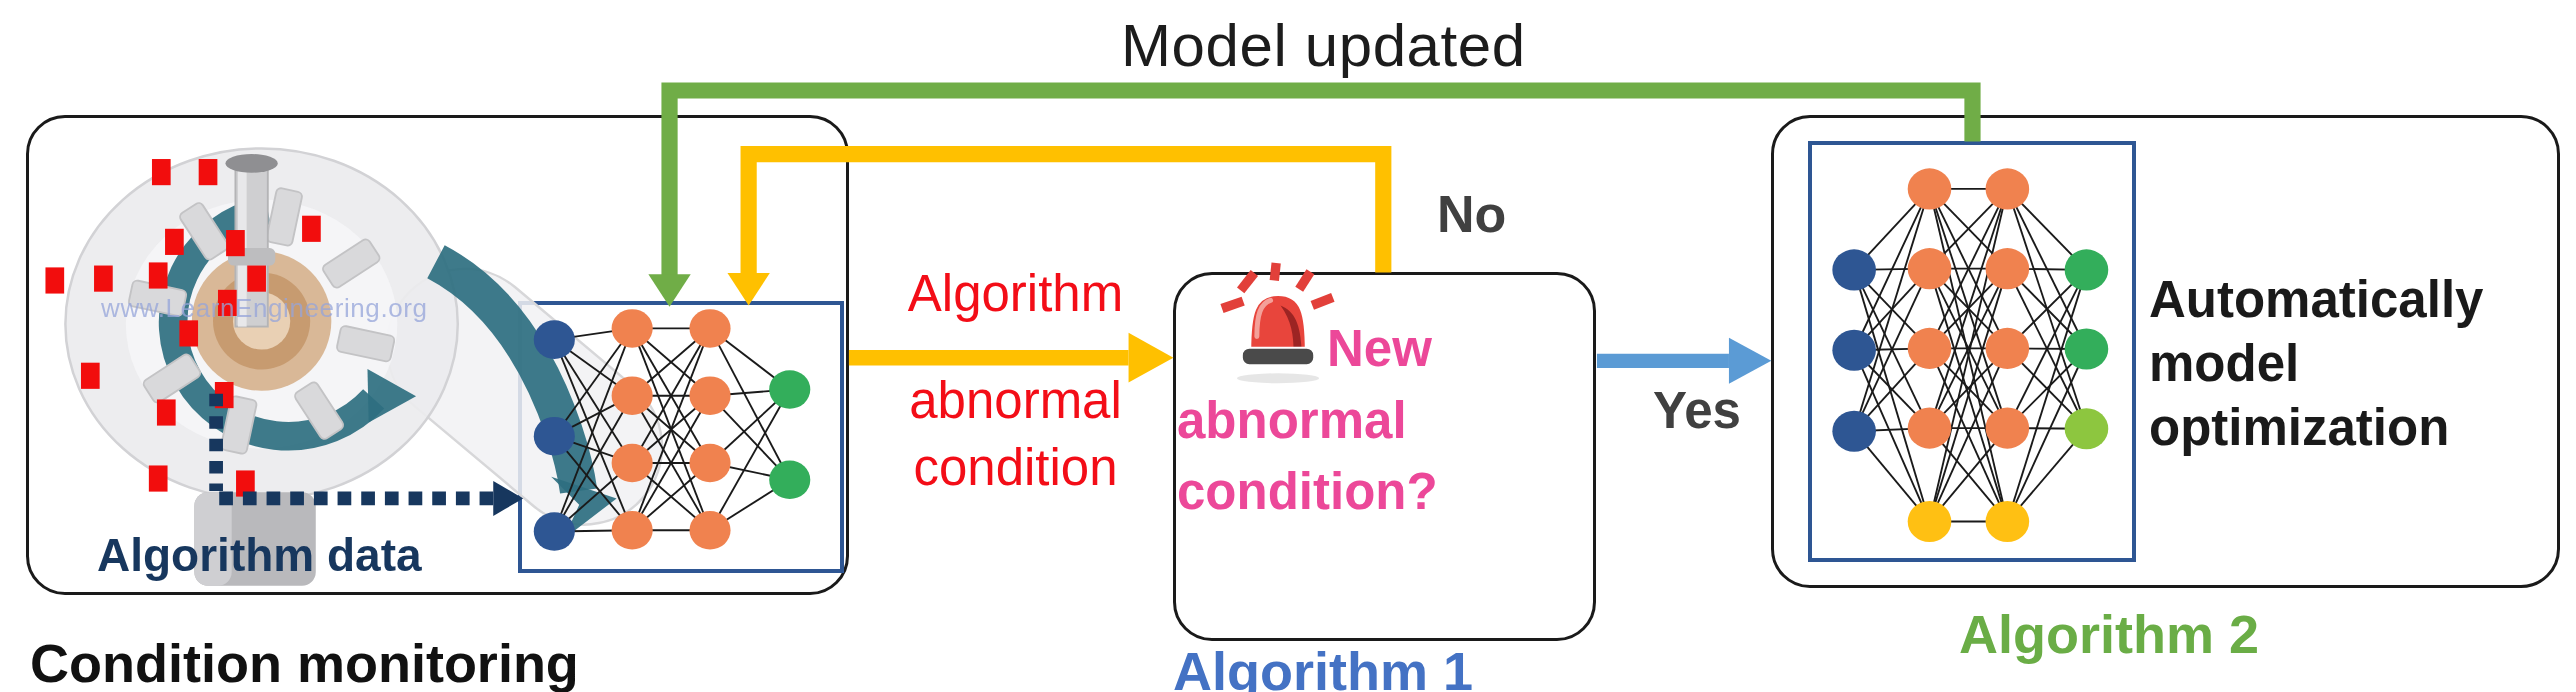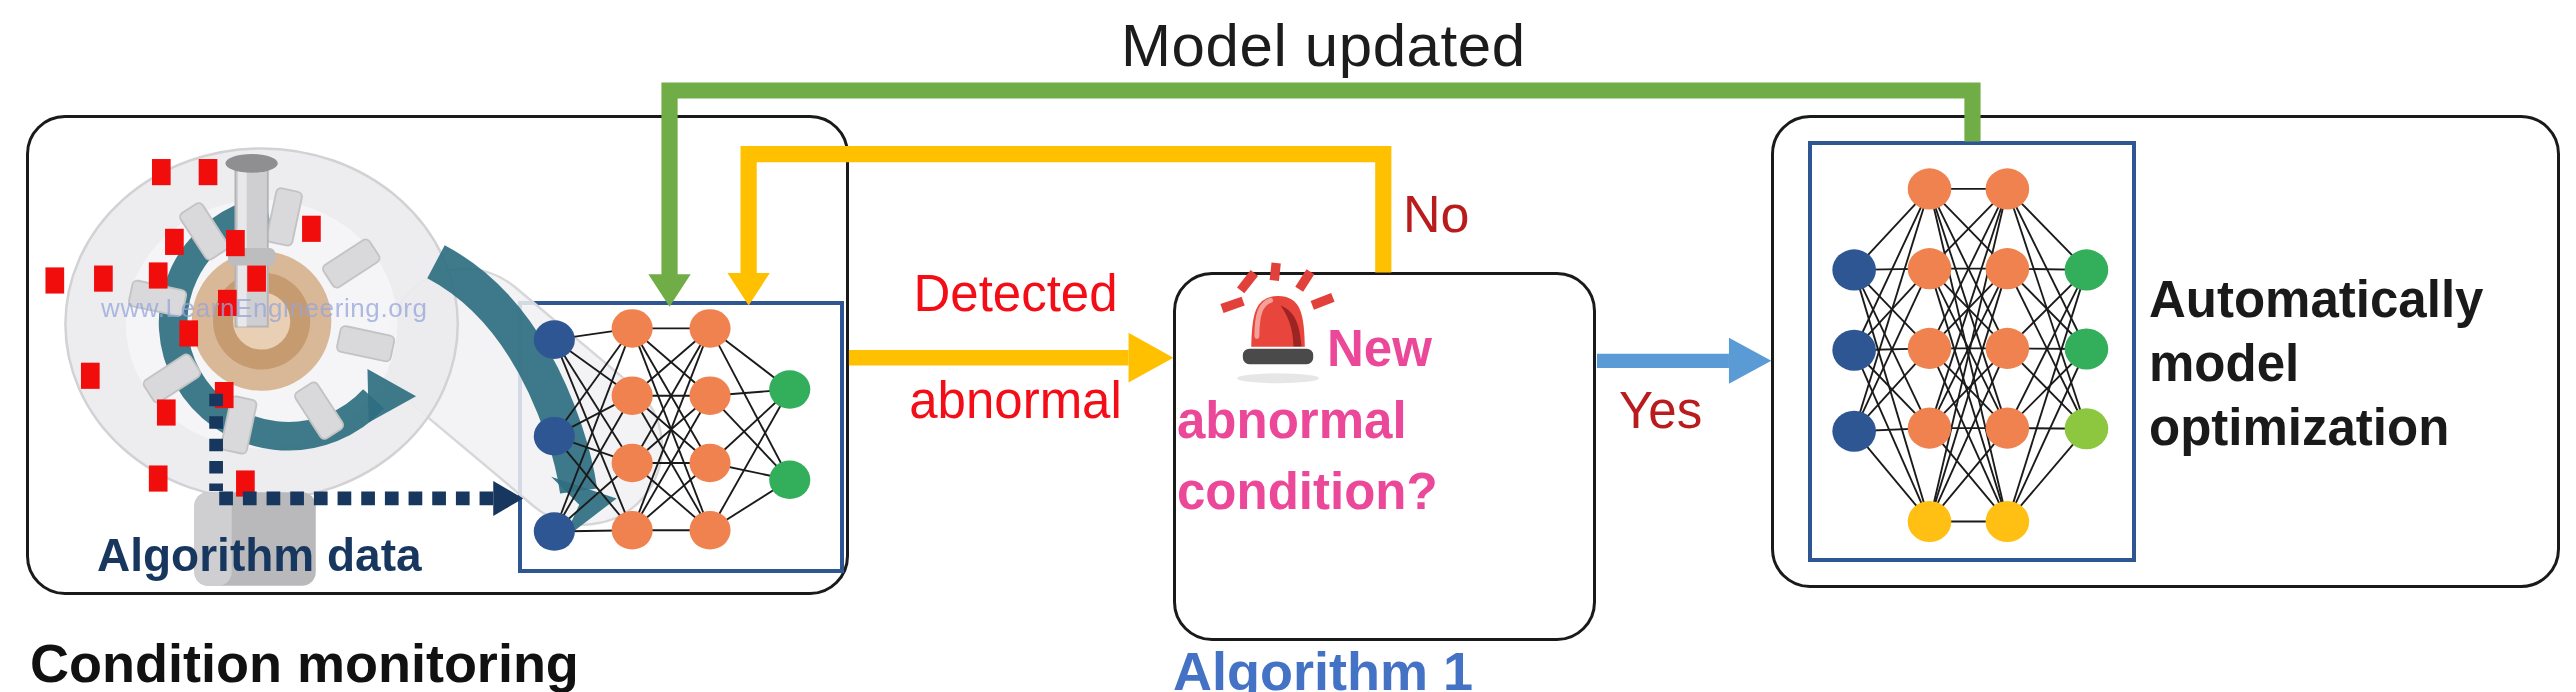--- a/index.html
+++ b/index.html
@@ -6,21 +6,21 @@
   #canvas{
     position:relative;width:2576px;height:693px;background:#ffffff;overflow:hidden;
     font-family:"Liberation Sans",sans-serif;
   }
   .box{position:absolute;background:#ffffff;border:3.1px solid #1a1a1a;border-radius:39px;box-sizing:border-box;}
   .nnbox{position:absolute;background:#ffffff;border:4.4px solid var(--c-nn_border_blue,#2E5693);box-sizing:border-box;}
   svg.overlay{position:absolute;left:0;top:0;z-index:5;pointer-events:none;}
   .txt{position:absolute;z-index:8;white-space:nowrap;}
   .center{text-align:left;}
   .model-updated{font-size:60px;font-weight:400;color:#1c1c1c;letter-spacing:0.6px;}
-  .plain-label{font-size:52px;font-weight:400;color:#b91c1c;}
+  .plain-label{font-size:52px;font-weight:700;color:#404040;margin-left:34px;}
   .red-line{font-size:51px;font-weight:400;color:var(--c-text_red,#F30D17);width:293px;text-align:center;}
   .q-line{font-size:51px;font-weight:700;color:#ec4899;}
   .big-label{font-size:54px;font-weight:700;color:#111111;}
   .alg1-label{color:var(--c-label_blue,#4472C4);}
   .alg2-label{color:var(--c-label_green,#6AAD46);}
   .navy-label{font-size:46px;font-weight:700;color:var(--c-text_navy,#17375E);}
   .opt-line{font-size:51px;font-weight:700;color:#1a1a1a;line-height:64px;}
   .watermark{font-size:26px;font-weight:400;color:#96a5da;opacity:.75;letter-spacing:0.6px;z-index:6;padding-left:36px;}
   
   .st-green{stroke:var(--c-arrow_green,#70AD47);}  .fl-green{fill:var(--c-arrow_green,#70AD47);}
@@ -280,33 +280,35 @@
       <rect x="1994" y="558" width="116" height="28" rx="12" fill="#4a4a4a" stroke="#ffffff" stroke-width="3"></rect>
     </g>
   </svg>
 
   <div class="txt model-updated center" style="left:1121px;top:11.2px;width:561px;">Model updated</div>
 
   <div class="txt plain-label" style="left:1403px;top:184px;">No</div>
 
   <div class="txt plain-label" style="left:1619px;top:381px;font-size:51px;">Yes</div>
 
-  <div class="txt red-line" style="left:869px;top:264px;">Detected</div>
+  <div class="txt red-line" style="left:869px;top:264px;">Algorithm</div>
   <div class="txt red-line" style="left:869px;top:371px;">abnormal</div>
+  <div class="txt red-line" style="left:869px;top:438px;">condition</div>
 
   <div class="txt watermark" style="left:65px;top:293px;">www.LearnEngineering.org</div>
 
   <div class="txt navy-label center" style="left:97px;top:528px;width:436px;">Algorithm data</div>
 
   <div class="txt big-label center" style="left:30px;top:632px;width:598px;">Condition monitoring</div>
 
   <div class="txt q-line" style="left:1327px;top:319px;">New</div>
   <div class="txt q-line center" style="left:1177px;top:391px;width:417px;">abnormal</div>
   <div class="txt q-line center" style="left:1177px;top:462px;width:417px;">condition?</div>
 
   <div class="txt big-label alg1-label center" style="left:1173px;top:640px;width:423px;">Algorithm 1</div>
 
   <div class="txt opt-line center" style="left:2149px;top:268px;width:411px;">Automatically</div>
   <div class="txt opt-line center" style="left:2149px;top:332px;width:411px;">model</div>
   <div class="txt opt-line center" style="left:2149px;top:396px;width:411px;">optimization</div>
 
+  <div class="txt big-label alg2-label center" style="left:1959px;top:603px;width:498px;">Algorithm 2</div>
 </div>
 
 
 </body></html>

